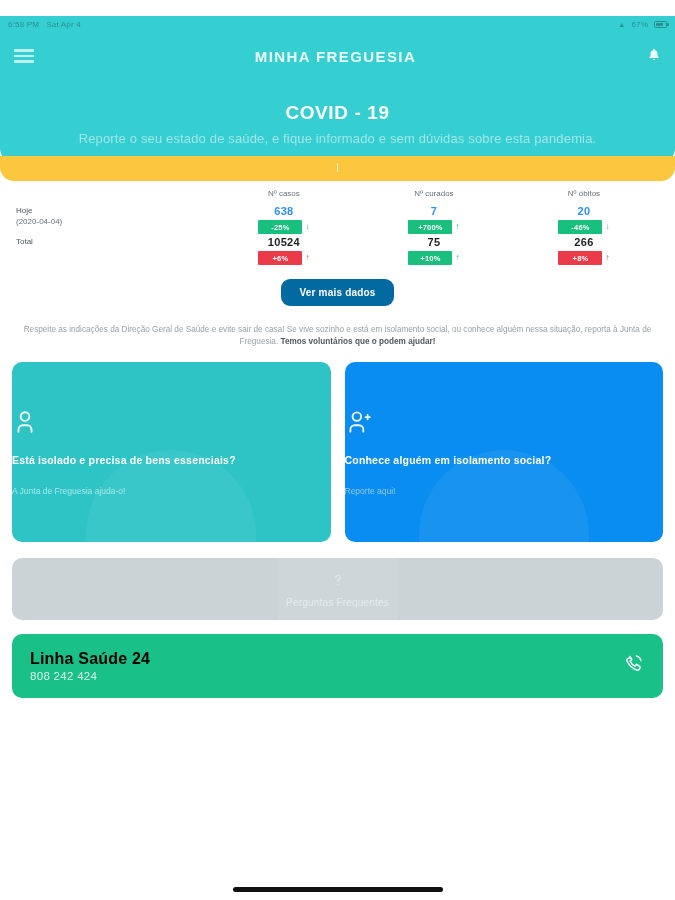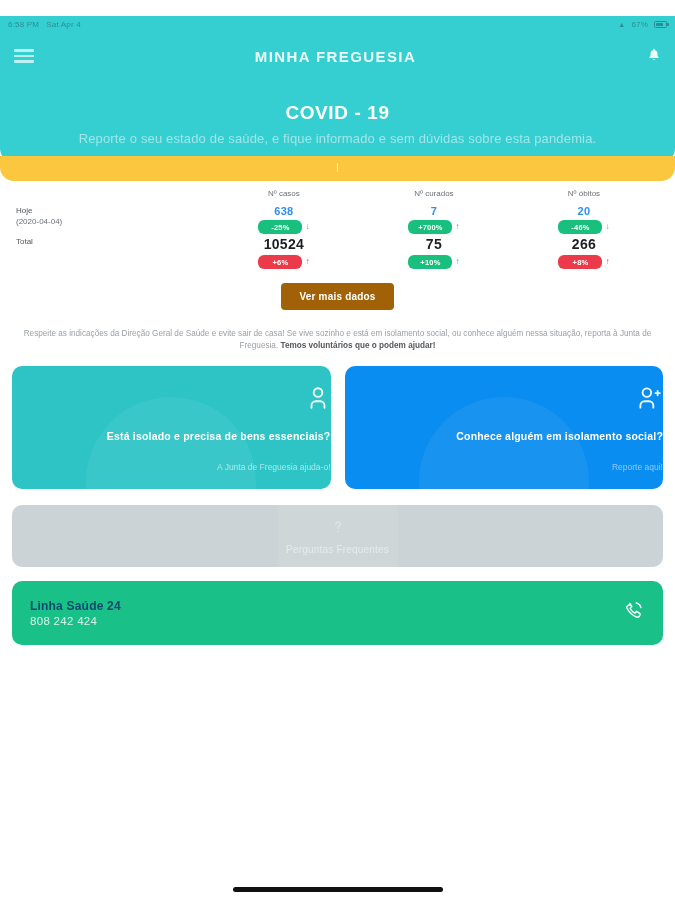--- a/index.html
+++ b/index.html
@@ -83,56 +83,56 @@
   .stats { padding: 8px 16px 0; }
   .stats table { width: 100%; border-collapse: collapse; }
   .stats th {
     font-size: 8px; font-weight: normal; color: #6b7177; padding-bottom: 7px; text-align: center;
   }
   .stats th.blank { width: 30%; }
   .stats td { text-align: center; vertical-align: top; padding-bottom: 2px; }
   .rowlabel { text-align: left !important; color: #53585d; font-size: 8px; line-height: 11px; }
   .rowlabel .sub { color: #6b7177; }
   .val-today { color: #2f8ff5; font-size: 11px; font-weight: bold; letter-spacing: .3px; }
-  .val-total { color: #1d2023; font-size: 14px; font-weight: bold; letter-spacing: .3px; }
+  .val-total { color: #1d2023; font-size: 11px; font-weight: bold; letter-spacing: .3px; }
   .badgeline { display: flex; align-items: center; justify-content: center; gap: 3px; margin-top: 3px; }
   .badge {
     display: inline-block; min-width: 44px;
-    border-radius: 6px; color: #fff; font-size: 7.5px; font-weight: bold;
+    border-radius: 1px; color: #fff; font-size: 7.5px; font-weight: bold;
     padding: 2.5px 7px; letter-spacing: .2px;
   }
   .badge.up   { background: #eb3b4b; }
   .badge.down { background: #19bf7c; }
   .arrow { font-size: 8px; line-height: 1; }
   .arrow.up { color: #eb3b4b; }
   .arrow.down { color: #19bf7c; }
 
   .more-wrap { text-align: center; margin: 12px 0 0; }
   .more-btn {
-    background: #a16207; color: #fff; border: none;
-    border-radius: 4px; padding: 8px 18px;
+    background: #0369a1; color: #fff; border: none;
+    border-radius: 9px; padding: 8px 18px;
     font-size: 10px; font-weight: bold; font-family: inherit;
     cursor: pointer; letter-spacing: .2px;
   }
 
   
   .advisory {
     padding: 18px 10px 14px;
     text-align: center;
     color: #9aa0a6;
     font-size: 8.2px;
     line-height: 12px;
   }
   .advisory b { color: #53585d; }
 
   
   .cards { display: flex; gap: 14px; padding: 0 12px; }
   .card {
-    flex: 1; height: 123px; border-radius: 10px;
-    display: flex; flex-direction: column; align-items: flex-end; justify-content: center;
+    flex: 1; height: 180px; border-radius: 10px;
+    display: flex; flex-direction: column; align-items: flex-start; justify-content: center;
     position: relative; overflow: hidden; cursor: pointer;
   }
   .card.teal { background: #2ec4c6; }
   .card.blue { background: #0a8df0; }
   .card::after {
     content: ""; position: absolute;
     width: 170px; height: 170px; border-radius: 50%;
     background: rgba(255,255,255,.06);
     bottom: -78px; left: 50%; transform: translateX(-50%);
   }
@@ -154,21 +154,21 @@
   }
   .faq .ic { color: #e2e7e9; margin-bottom: 3px; z-index: 2; }
   .faq .t { color: #e6ebed; font-size: 10px; z-index: 2; letter-spacing: .2px; }
 
   .hotline {
     margin: 14px 12px 0; height: 64px;
     background: #19c088; border-radius: 10px;
     display: flex; align-items: center;
     padding: 0 18px; cursor: pointer;
   }
-  .hotline .ht { color: #0c4a6e; font-size: 12px; font-weight: bold; letter-spacing: .2px; }
+  .hotline .ht { color: #000000; font-size: 16px; font-weight: bold; letter-spacing: .2px; }
   .hotline .hn { color: #d5f4e8; font-size: 11.5px; margin-top: 2px; letter-spacing: .3px; }
   .hotline .phone { margin-left: auto; color: #fff; }
 
   
   .home-indicator {
     position: absolute; bottom: 8px; left: 50%; transform: translateX(-50%);
     width: 210px; height: 5px; background: #111; border-radius: 3px;
   }
 </style>
 </head>

